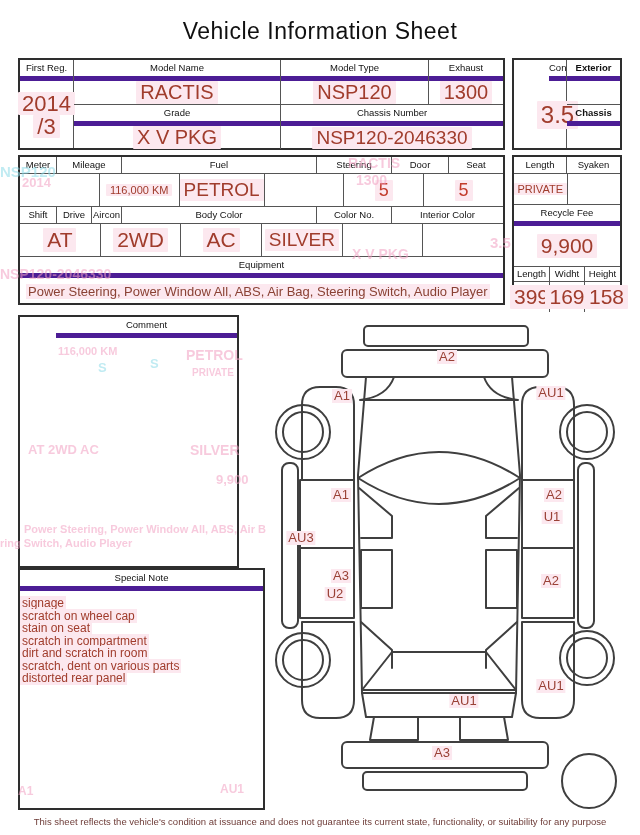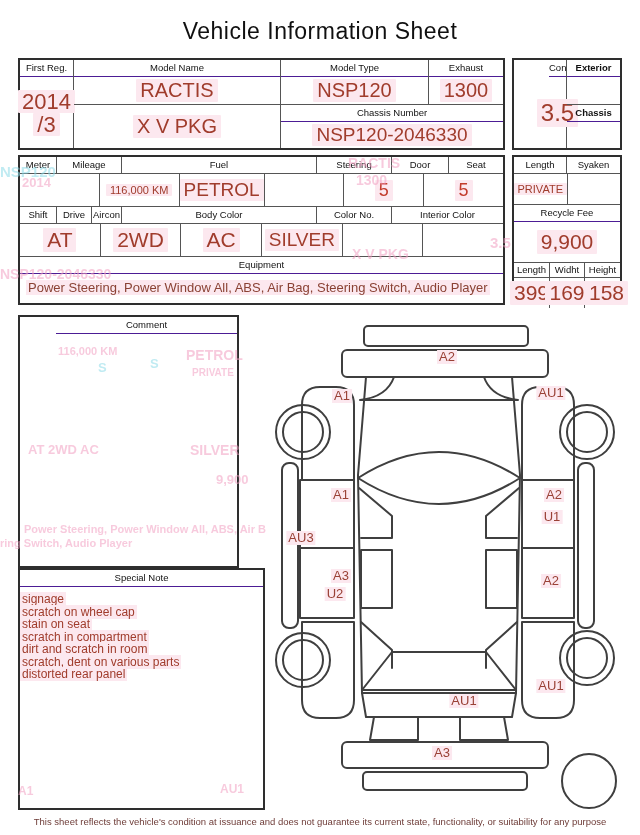--- a/index.html
+++ b/index.html
@@ -5,21 +5,21 @@
   html,body{margin:0;padding:0;background:#fff;}
   .sheet{position:relative;width:640px;height:835px;background:#fff;overflow:hidden;
          font-family:"Liberation Sans",sans-serif;color:#1a1a1a;}
   .title{position:absolute;top:18px;left:0;width:640px;text-align:center;
          font-size:23px;letter-spacing:.5px;color:#101010;}
   .box{position:absolute;border:2px solid #2e2e2e;background:#fff;box-sizing:border-box;}
   .row{display:flex;}
   .cell{display:flex;flex-direction:column;box-sizing:border-box;border-right:1px solid #555;}
   .cell:last-child{border-right:none;}
   .ch{height:16px;line-height:16px;font-size:9.5px;text-align:center;
-      border-bottom:1px solid #4c1d95;color:#111;white-space:nowrap;overflow:hidden;}
+      border-bottom:5px solid #4c1d95;color:#111;white-space:nowrap;overflow:hidden;}
   .cv{flex:1;display:flex;align-items:center;justify-content:center;
       color:#a03c2c;white-space:nowrap;}
   .hl{background:#fce8ef;padding:0 4px;border-radius:1px;}
   .bt{border-top:1px solid #555;}
   .red5{color:#c23b2b;font-size:18px;}
   .v20{font-size:20px;}.v19{font-size:19px;}.v16{font-size:21px;}
   .v12{font-size:12px;}.v11{font-size:11px;}
   .firstreg{flex:1;display:flex;flex-direction:column;align-items:center;justify-content:center;
             color:#a03c2c;font-size:22px;line-height:23px;}
   .notebody{padding:6px 0;}
@@ -68,20 +68,21 @@
           </div>
           <div class="cell" style="flex:1;">
             <div class="ch">Exhaust</div>
             <div class="cv v20">
                 <span class="hl">1300</span>
               </div>
           </div>
         </div>
         <div class="row bt" style="height:46px;">
           <div class="cell" style="width:207px;">
+            <div class="ch">Grade</div>
             <div class="cv v20">
                 <span class="hl">X V PKG</span>
               </div>
           </div>
           <div class="cell" style="flex:1;">
             <div class="ch">Chassis Number</div>
             <div class="cv v19">
                 <span class="hl">NSP120-2046330</span>
               </div>
           </div>

